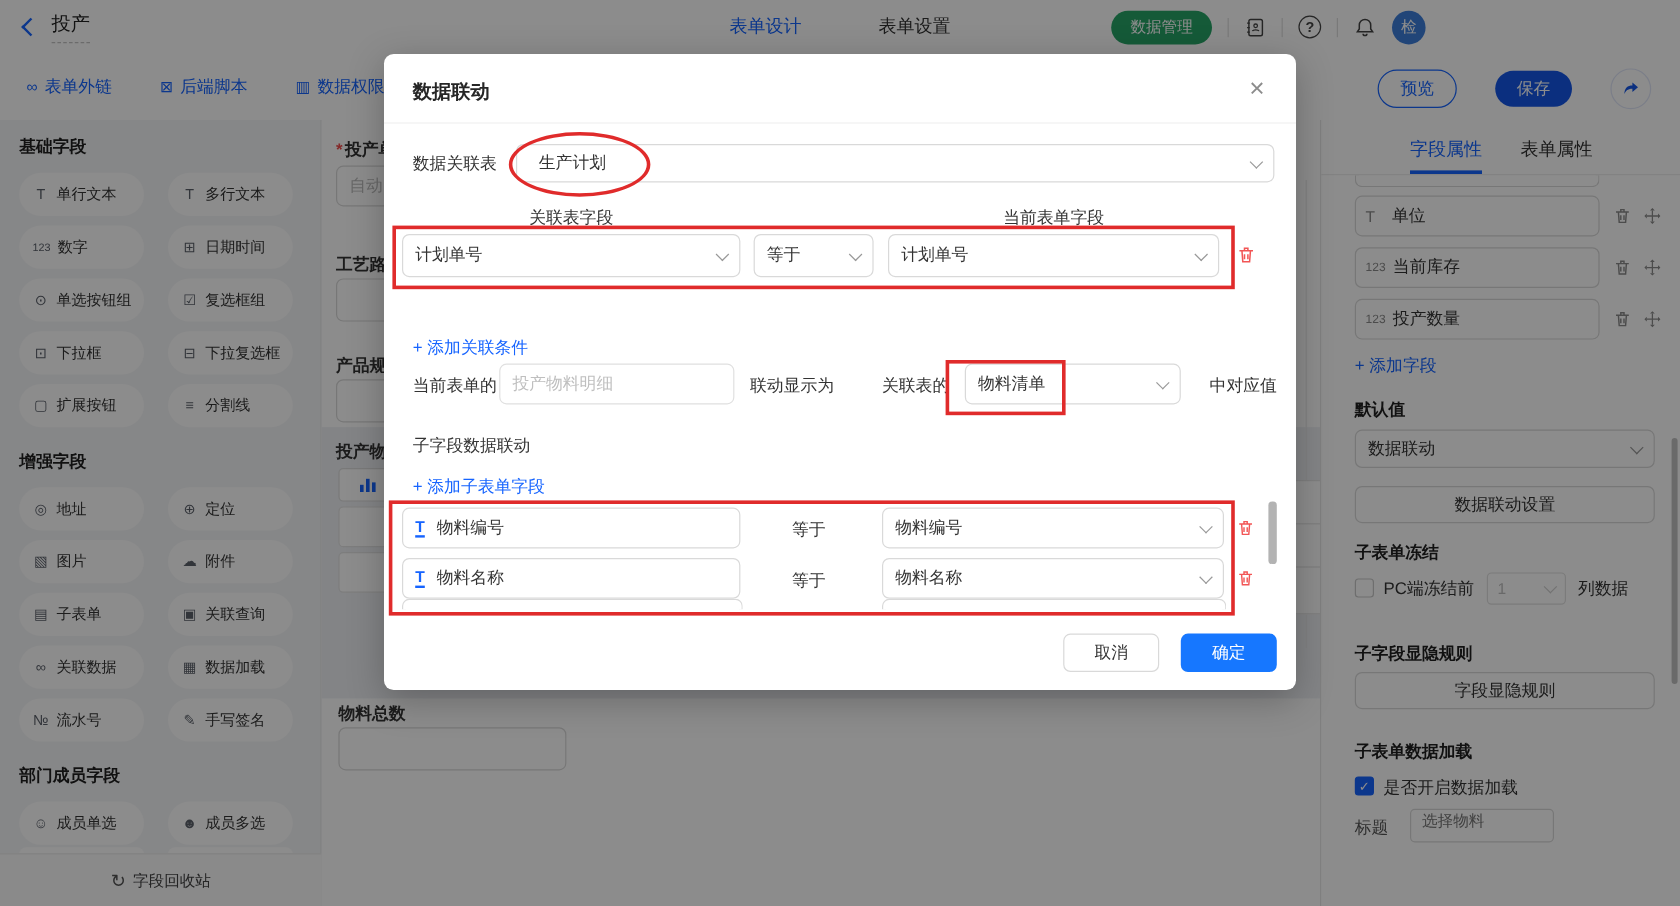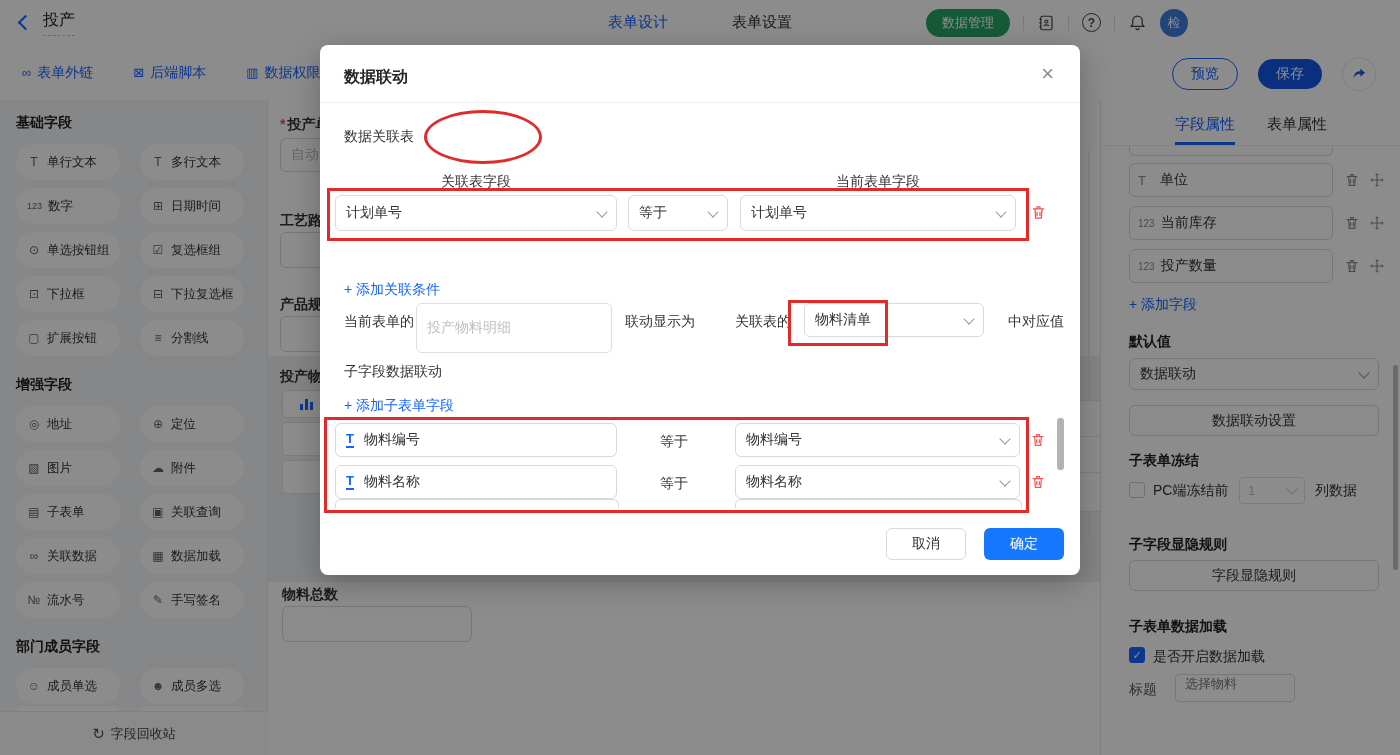--- a/index.html
+++ b/index.html
@@ -133,21 +133,21 @@
     </div>
     <div class="ttab">
       <span class="tic">⊠</span>
       <span>后端脚本</span>
     </div>
     <div class="ttab">
       <span class="tic">▥</span>
       <span>数据权限</span>
     </div>
   </div>
-  <div class="abs flex" style="right:24px;top:12px;gap:20px">
+  <div class="abs flex" style="right:24px;top:12px;gap:32px">
     <div class="previewbtn">预览</div>
     <div class="savebtn">保存</div>
     <div class="sharebtn">
       <svg width="16" height="16" viewBox="0 0 24 24">
         <path d="M14 4l7 6-7 6v-4C8 12 5 15 4 19c0-8 4-11 10-11z" fill="#1456e8"></path>
       </svg>
     </div>
   </div>
 </div>
 
@@ -365,20 +365,24 @@
 <div class="scrollthumb" style="left:1393px;top:365px;width:5px;height:205px"></div>
 
 <div id="dim"></div>
 
 <div id="modal">
   <div class="m-title">数据联动</div>
   <div class="m-close">×</div>
   <div class="m-div"></div>
 
   <div class="m-label" style="left:24px;top:83px">数据关联表</div>
+  <div class="select abs" style="left:110px;top:75px;width:632px;height:32px">
+    <span style="padding-left:8px">生产计划</span>
+    <span class="cv"></span>
+  </div>
 
   <div class="m-colhead" style="left:15px;width:282px">关联表字段</div>
   <div class="m-colhead" style="left:420px;width:276px">当前表单字段</div>
 
   <div class="select abs" style="left:15px;top:150px;width:282px;height:36px">
     <span>计划单号</span>
     <span class="cv"></span>
   </div>
   <div class="select abs" style="left:308px;top:150px;width:100px;height:36px">
     <span>等于</span>
@@ -388,21 +392,21 @@
     <span>计划单号</span>
     <span class="cv"></span>
   </div>
   <svg class="mtrash" style="left:710px;top:159px" width="17" height="17" viewBox="0 0 24 24">
       <path d="M4 7h16M10 7V4h4v3M7 7l1 13h8l1-13M10 11v6M14 11v6" fill="none" stroke="currentColor" stroke-width="1.8"></path>
     </svg>
 
   <div class="abs bluelink" style="left:24px;top:236px">+ 添加关联条件</div>
 
   <div class="m-label" style="left:24px;top:268px">当前表单的</div>
-  <div class="abs" style="left:96px;top:258px;width:196px;height:50px;border:1px solid #e0e0e0;border-radius:6px;display:flex;align-items:center;padding:0 10px;box-sizing:border-box;color:#bfbfbf;font-size:14px">
+  <div class="abs" style="left:96px;top:258px;width:196px;height:34px;border:1px solid #e0e0e0;border-radius:6px;display:flex;align-items:center;padding:0 10px;box-sizing:border-box;color:#bfbfbf;font-size:14px">
     <span>投产物料明细</span>
   </div>
   <div class="m-label" style="left:305px;top:268px">联动显示为</div>
   <div class="m-label" style="left:415px;top:268px">关联表的</div>
   <div class="select abs" style="left:484px;top:258px;width:180px;height:34px">
     <span>物料清单</span>
     <span class="cv"></span>
   </div>
   <div class="m-label" style="left:688px;top:268px">中对应值</div>
 

